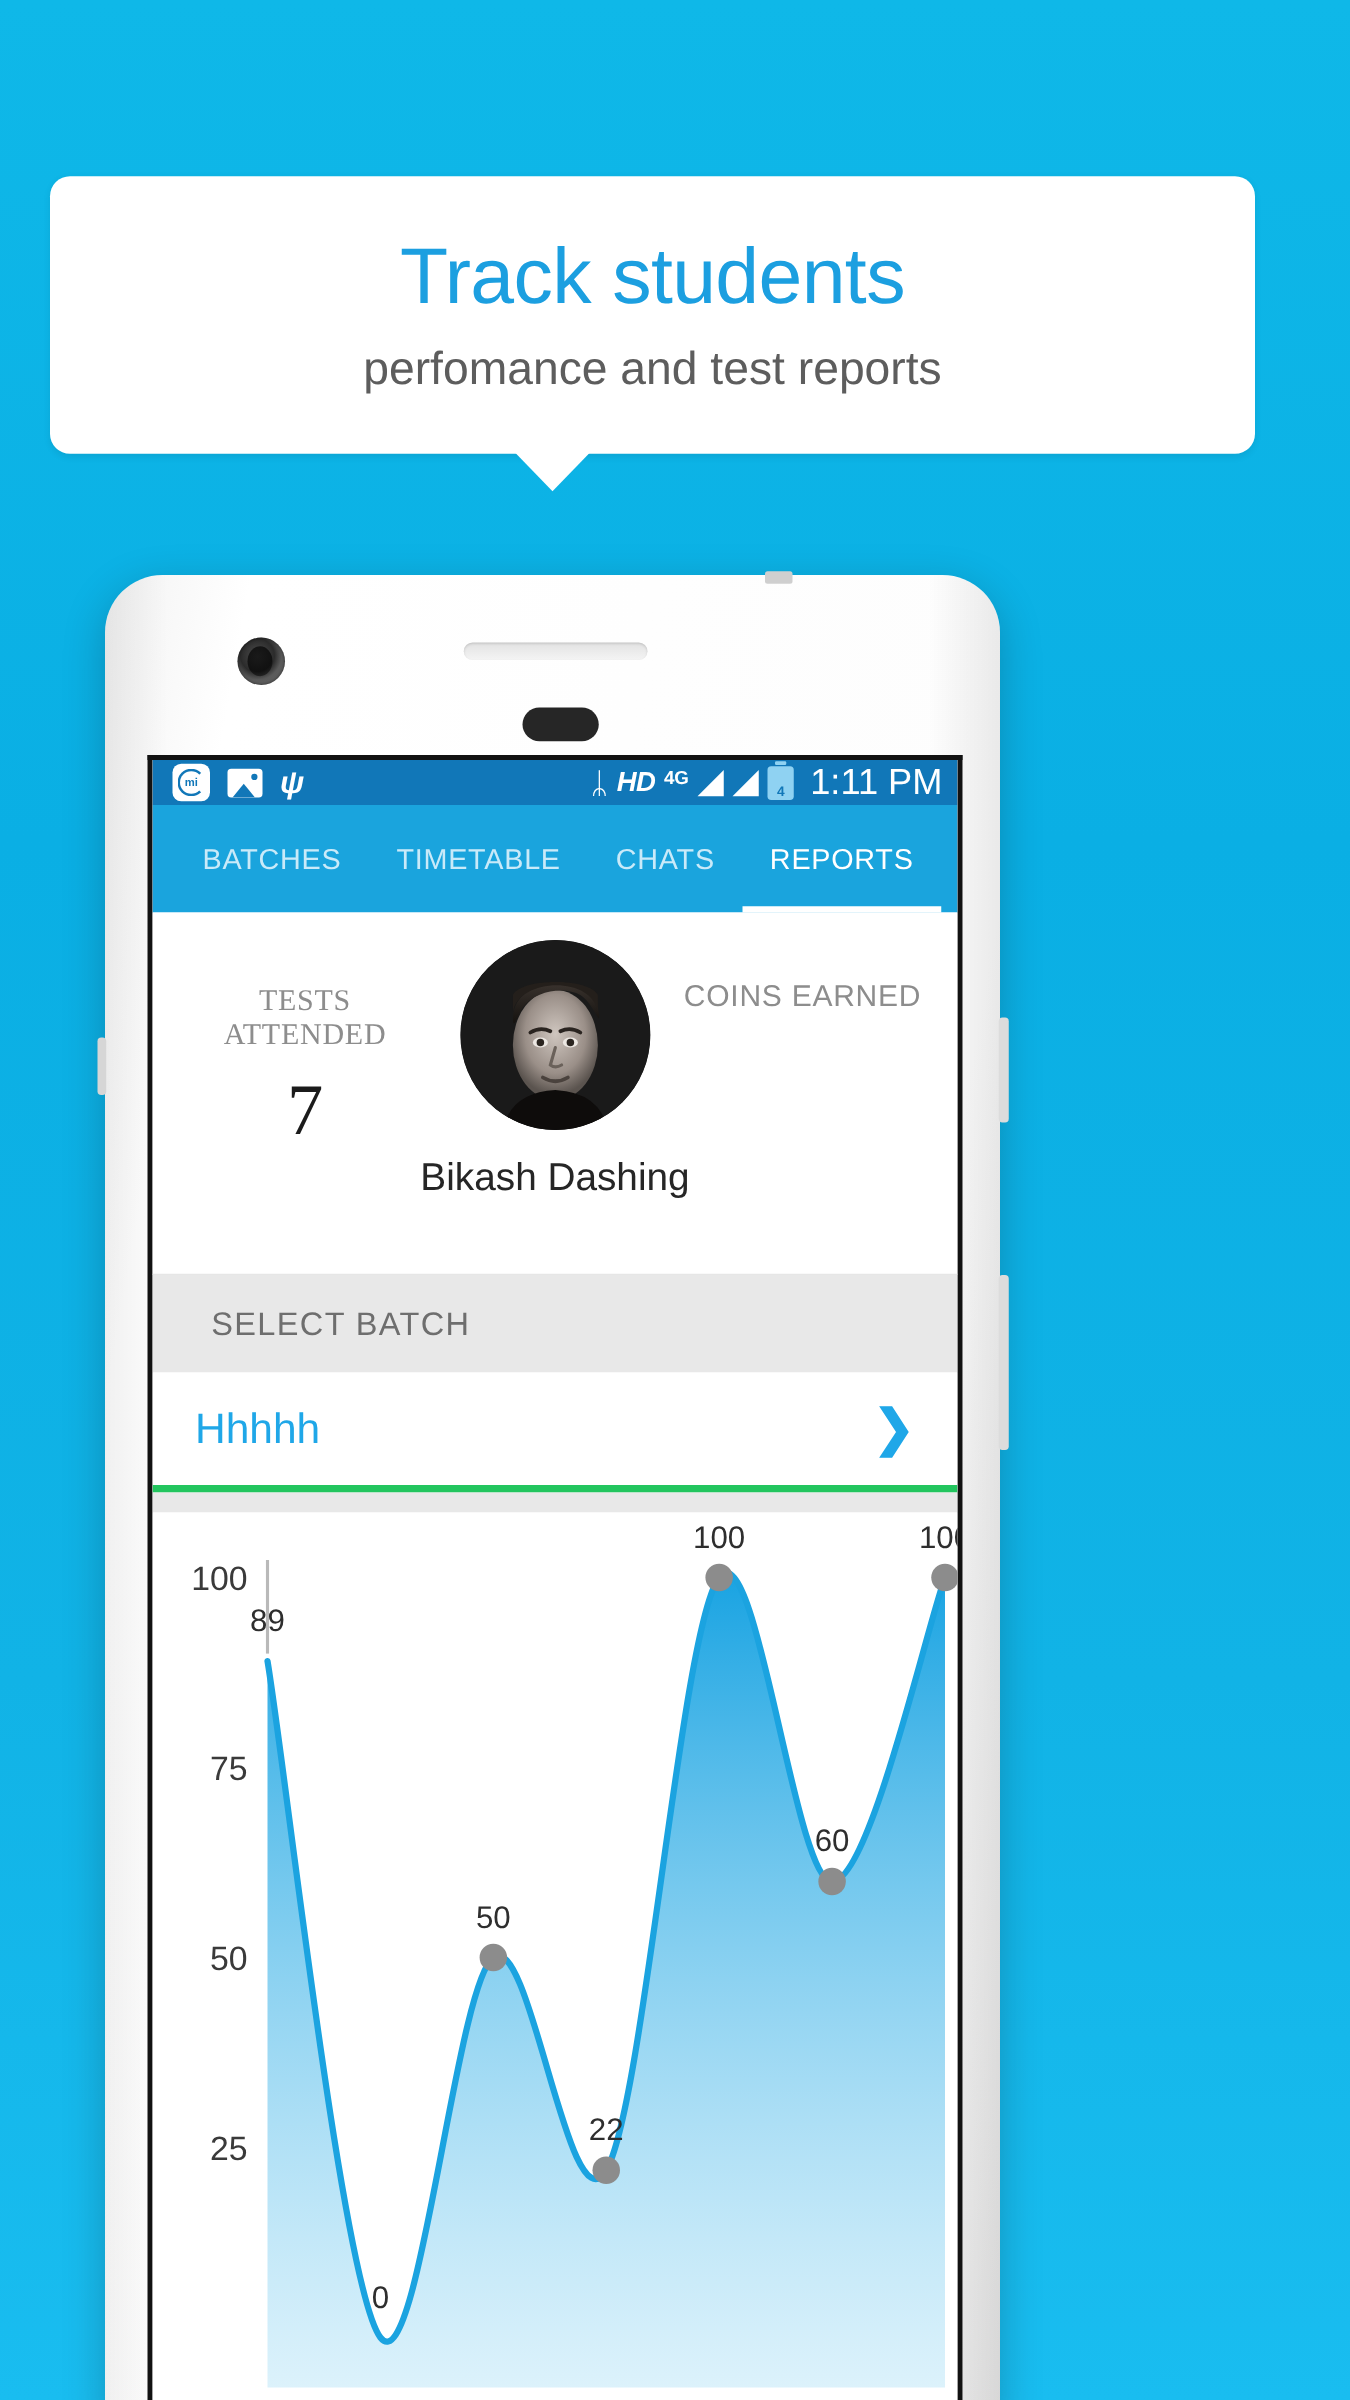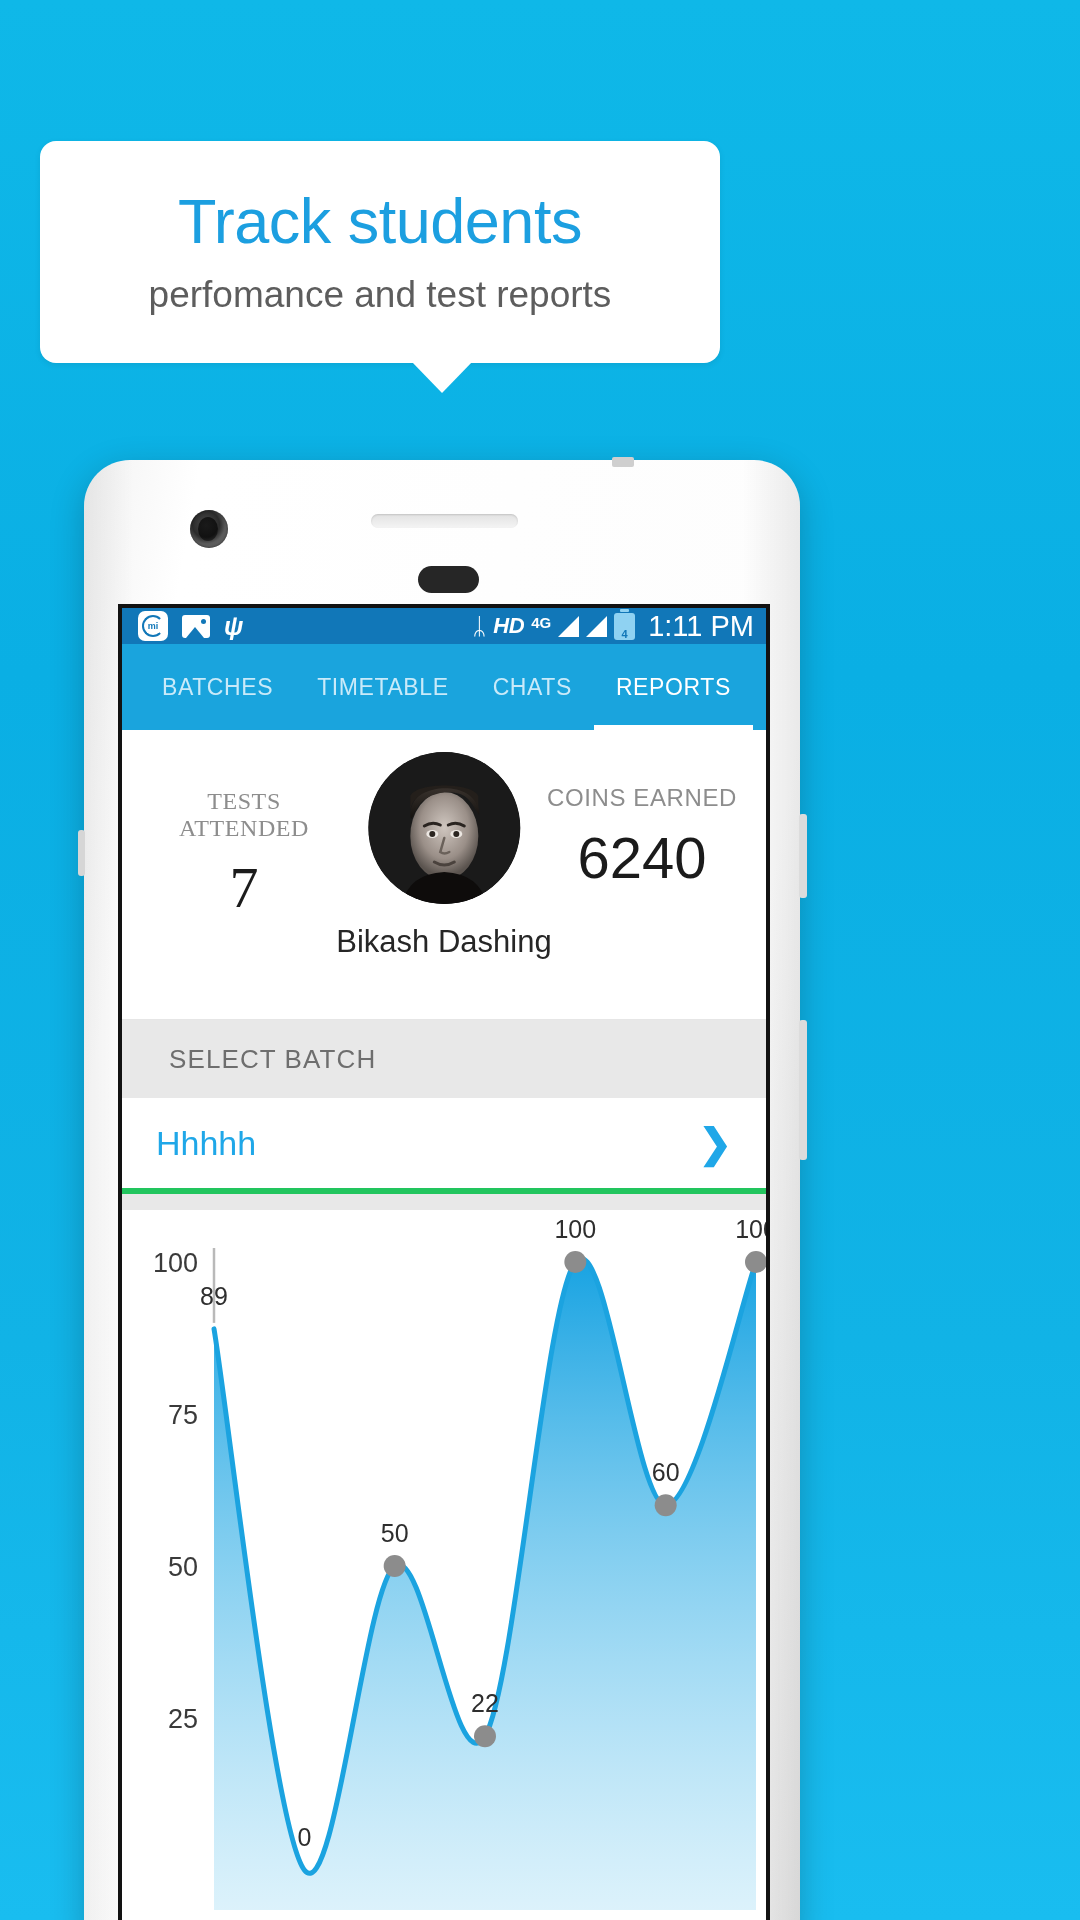--- a/index.html
+++ b/index.html
@@ -5,21 +5,21 @@
   * { margin:0; padding:0; box-sizing:border-box; }
   html,body { width:1080px; height:1920px; overflow:hidden; }
   body {
     font-family:"Liberation Sans", sans-serif;
     background:linear-gradient(180deg,#0fb8e8 0%,#0aafe4 35%,#11b3e6 70%,#19bdf0 100%);
     position:relative;
   }
 
   
   #callout {
-    position:absolute; left:40px; top:141px; width:680px; height:222px;
+    position:absolute; left:40px; top:141px; width:964px; height:222px;
     background:#ffffff; border-radius:16px;
     display:flex; flex-direction:column; align-items:center; justify-content:center;
     box-shadow:0 2px 6px rgba(0,0,0,.08);
   }
   #callout-title {
     font-size:63px; color:#1c9fe0; font-weight:400; letter-spacing:-0.5px;
     line-height:1.05;
   }
   #callout-sub {
     font-size:37px; color:#5d5d5d; font-weight:400; margin-top:20px;
@@ -283,21 +283,20 @@
               <path d="M76 86 l-4 14 q4 3 9 0" stroke="#6a615a" stroke-width="2.5" fill="none" stroke-linecap="round"></path>
               <path d="M66 110 q10 6 20 0" stroke="#4a423d" stroke-width="3" fill="none" stroke-linecap="round"></path>
               <path d="M34 152 q6 -30 42 -32 q36 2 42 32 Z" fill="#0e0c0b"></path>
             </g>
           </svg>
         </div>
         <div id="avatar-name">Bikash Dashing</div>
       </div>
       <div id="stat-right">
         <div class="stat-label">COINS EARNED</div>
-        <div class="stat-value">6240</div>
       </div>
     </div>
 
     <div id="select-batch-bar">
       <div id="select-batch-label">SELECT BATCH</div>
     </div>
 
     <div id="batch-row">
       <div id="batch-name">Hhhhh</div>
       <div id="batch-chevron">❯</div>

